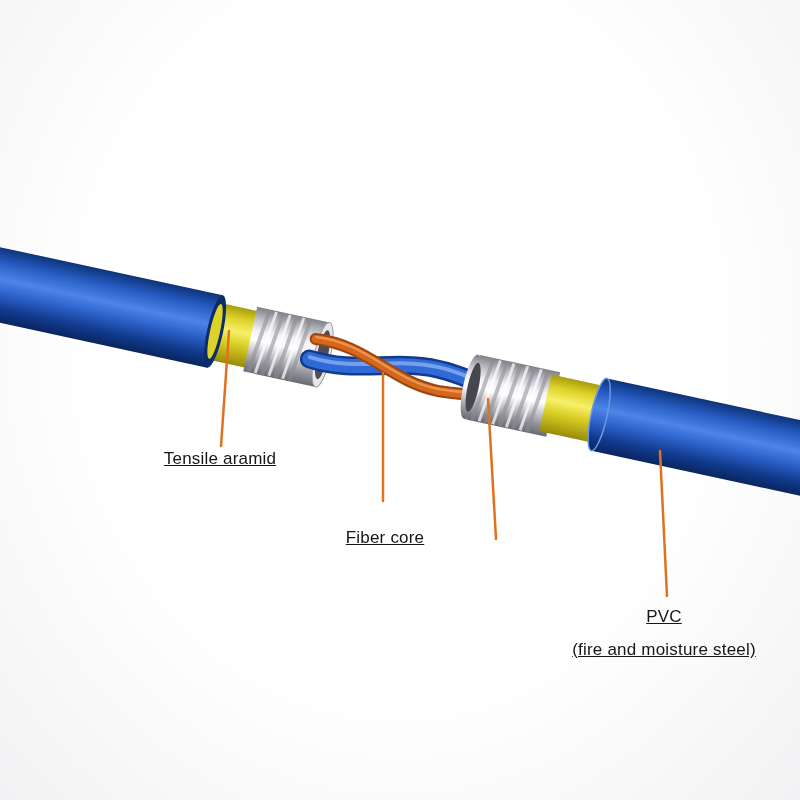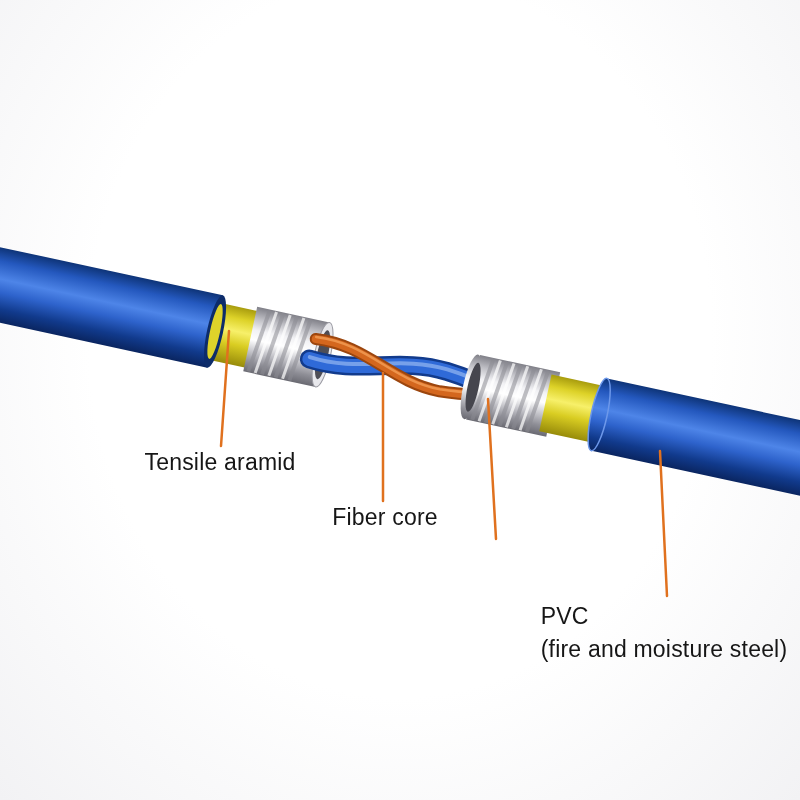--- a/index.html
+++ b/index.html
@@ -19,27 +19,28 @@
     position: absolute;
     left: 0;
     top: 0;
     width: 800px;
     height: 800px;
     display: block;
   }
   .label {
     position: absolute;
     transform: translateX(-50%);
-    font-size: 23px;
+    font-size: 17px;
     color: #161616;
     white-space: nowrap;
     letter-spacing: 0.2px;
+    text-decoration: underline;
   }
   .label.center2 {
-    text-align: left;
+    text-align: center;
     line-height: 33px;
   }
   .label.center2 span { display: block; }
 </style>
 </head>
 <body>
 
 <div id="stage">
 
   <svg id="cable-svg" viewBox="0 0 800 800">
@@ -134,21 +135,21 @@
     <g stroke="#e0711e" stroke-width="2.5" stroke-linecap="round">
       <line x1="229" y1="331" x2="221" y2="446"></line>
       <line x1="383" y1="373" x2="383" y2="501"></line>
       <line x1="488" y1="399" x2="496" y2="539"></line>
       <line x1="660" y1="451" x2="667" y2="596"></line>
     </g>
   </svg>
 
   <div class="label" style="left:220px; top:449px;">Tensile aramid</div>
 
-  <div class="label" style="left:385px; top:504px;">Fiber core</div>
+  <div class="label" style="left:385px; top:528px;">Fiber core</div>
 
 
   <div class="label center2" style="left:664px; top:600px;">
     <span>PVC</span>
     <span>(fire and moisture steel)</span>
   </div>
 
 </div>
 
 </body></html>

